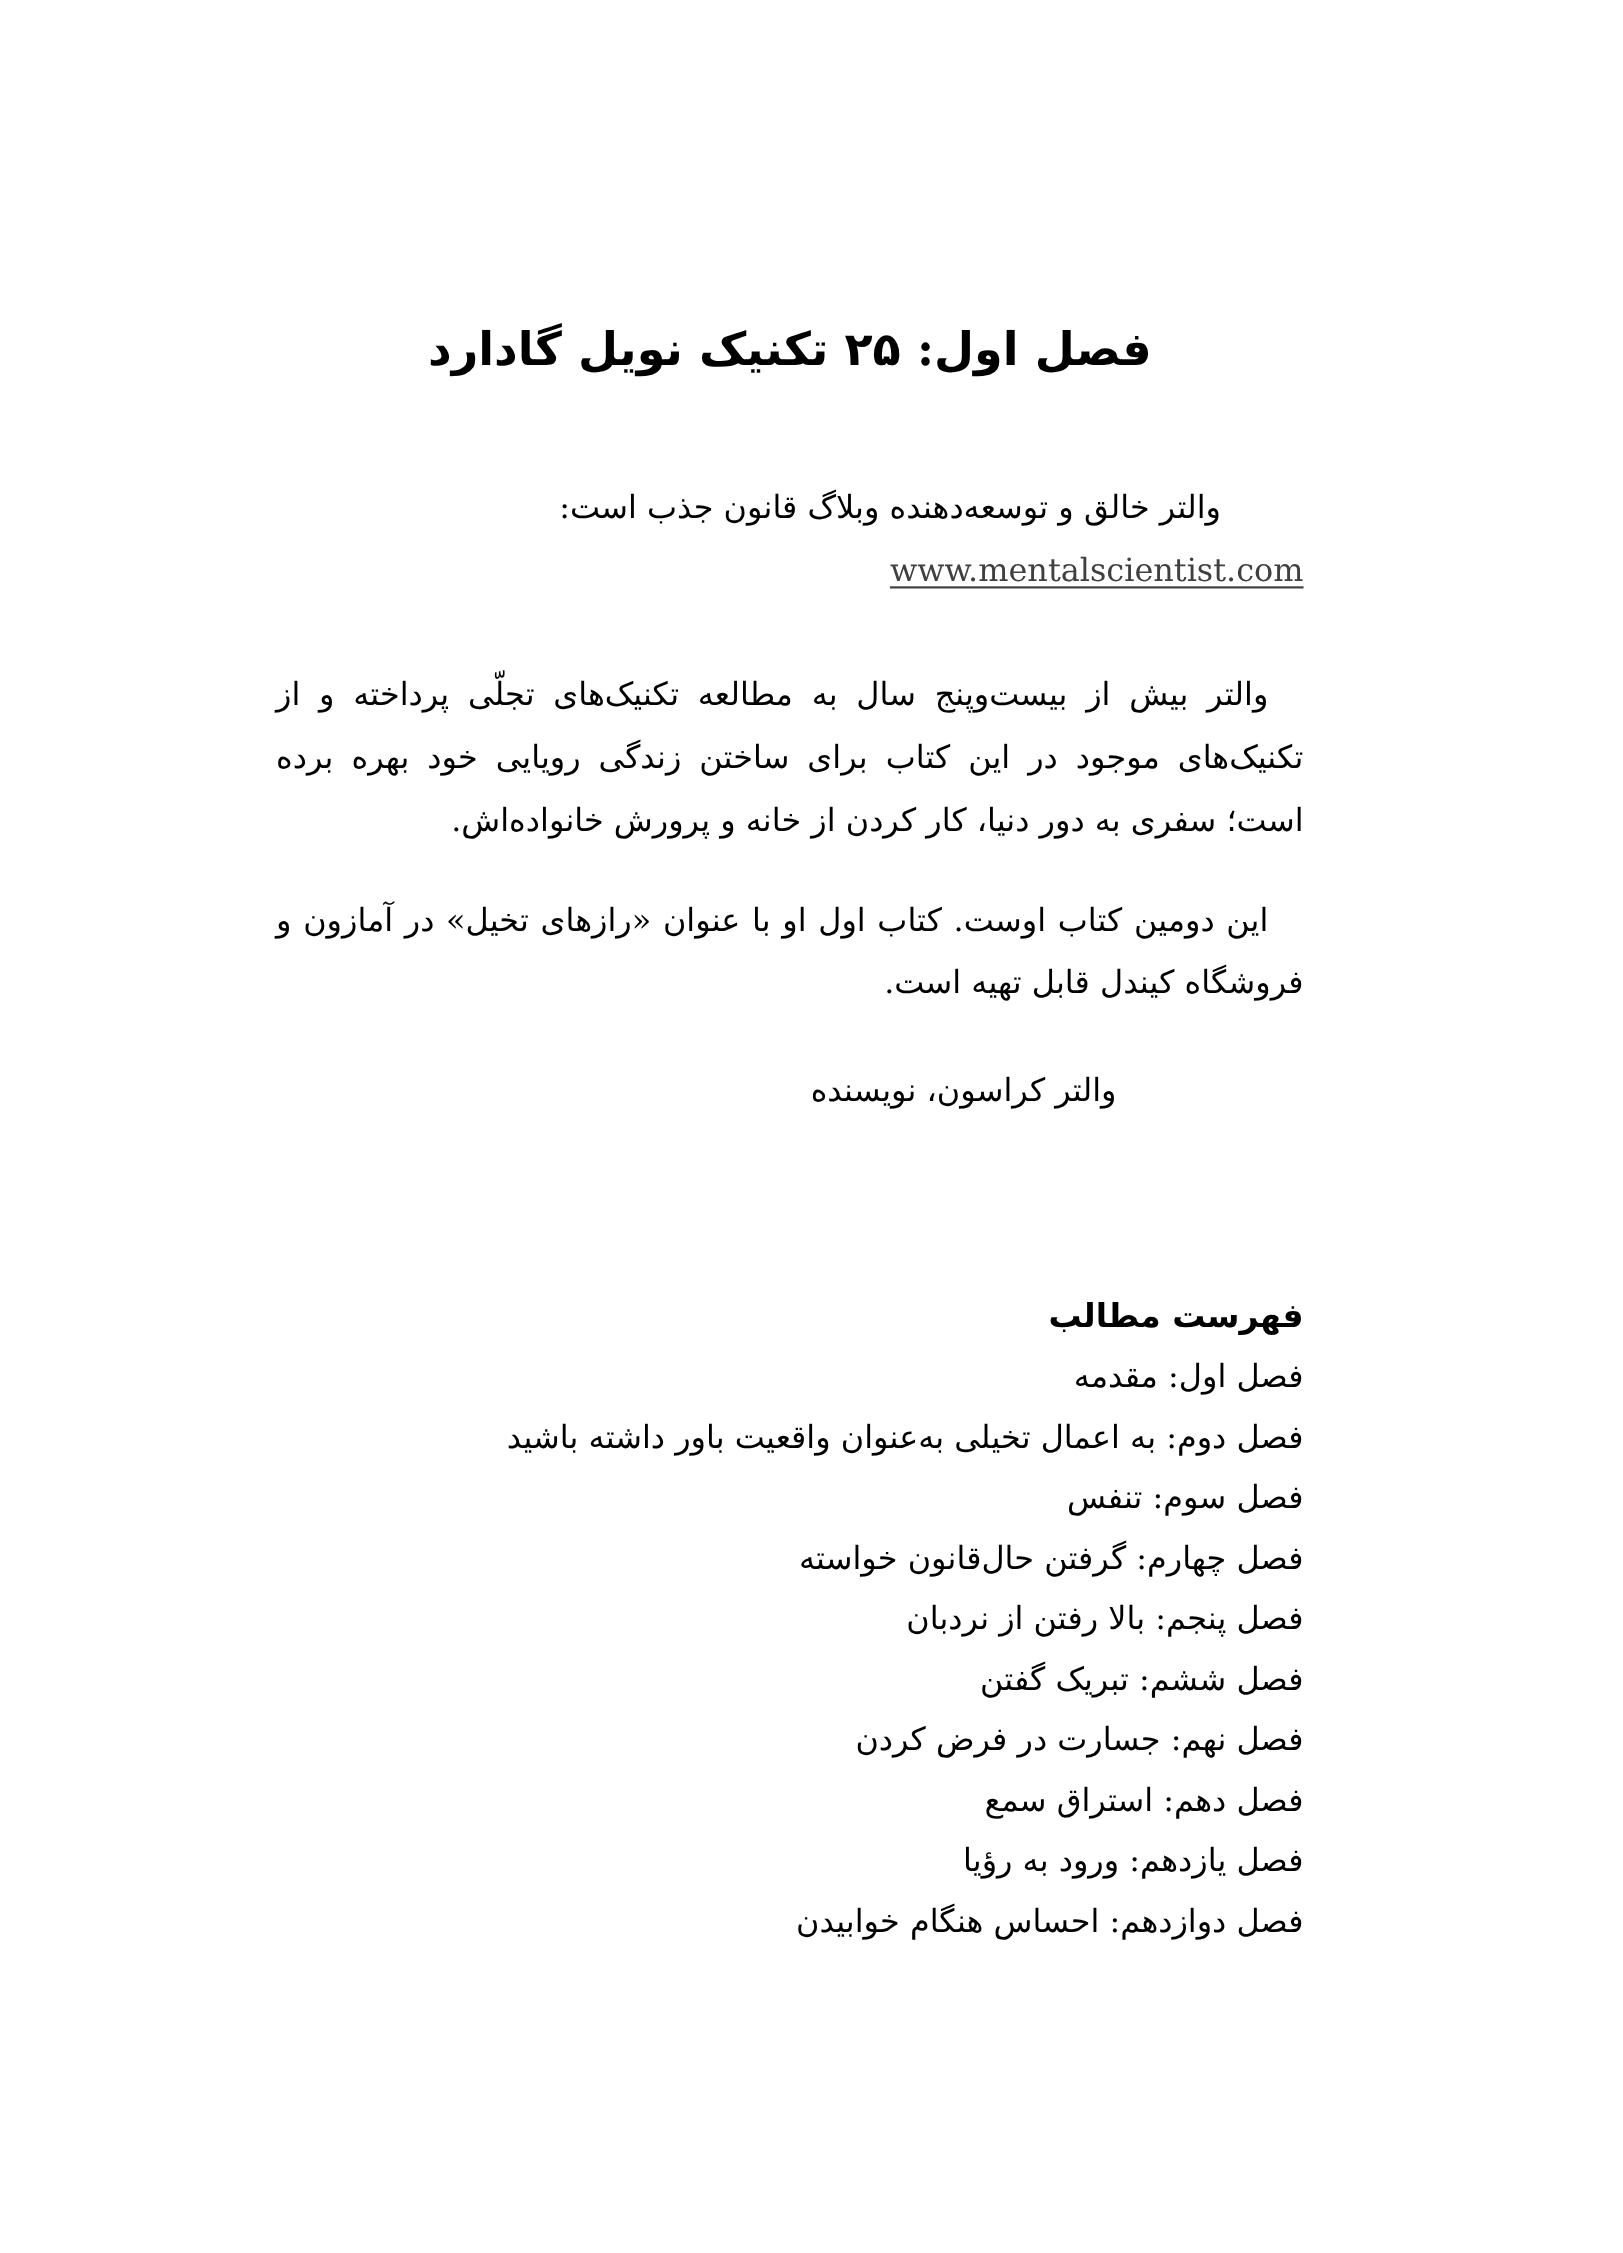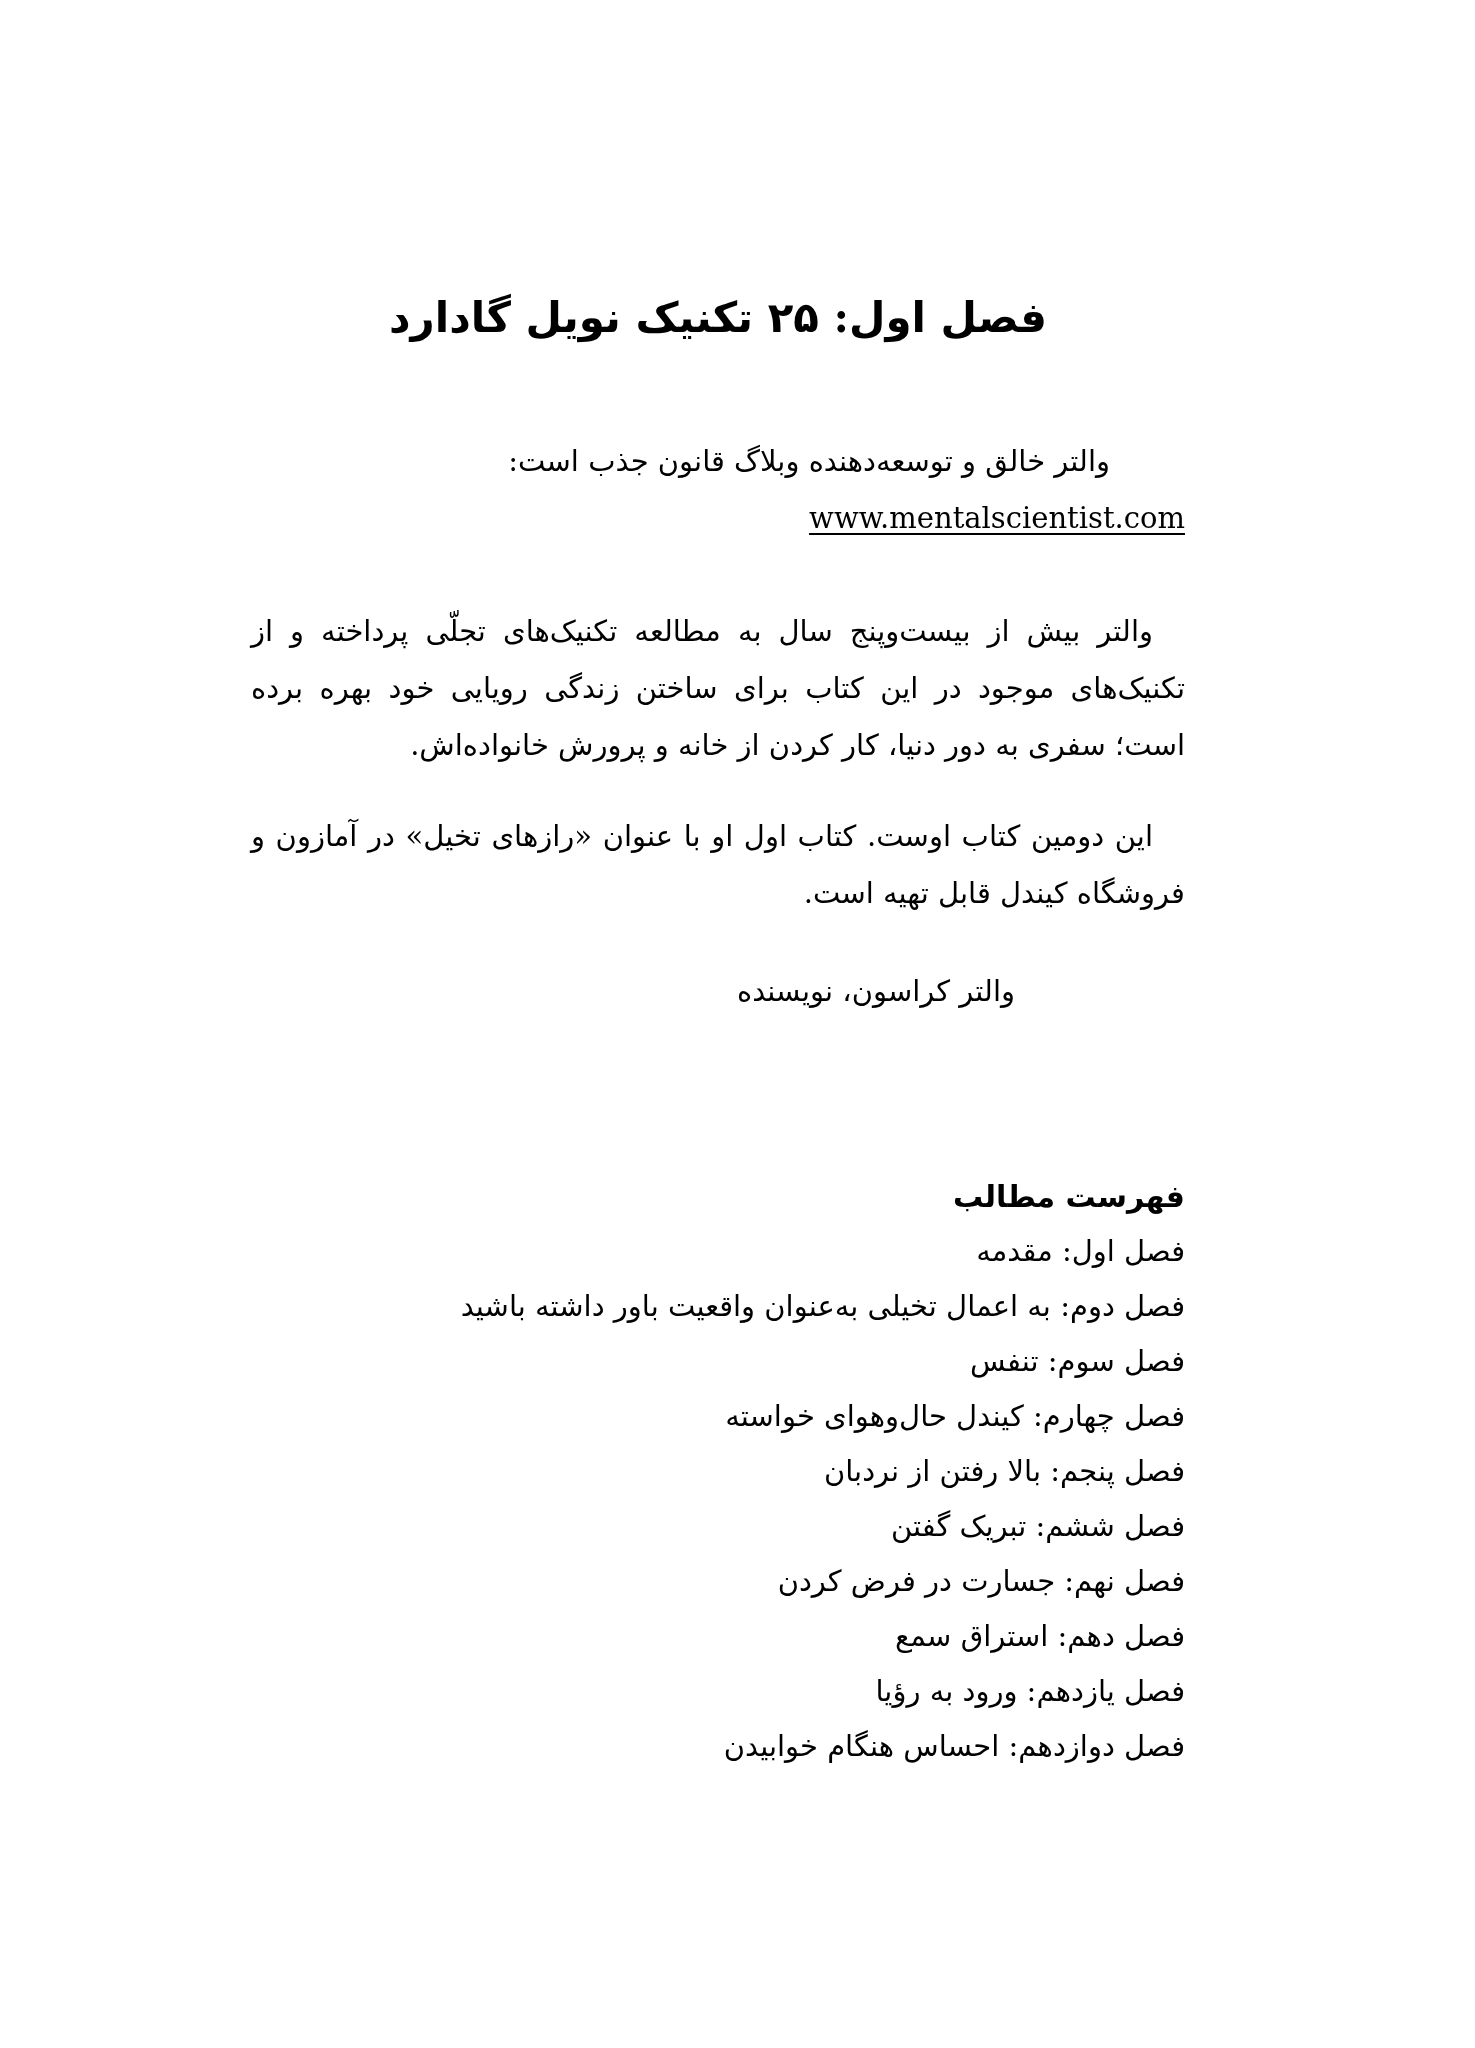--- a/index.html
+++ b/index.html
@@ -38,21 +38,21 @@
     text-indent: 75px;
     text-align: right;
   }
   .url {
     direction: ltr;
     unicode-bidi: embed;
     display: inline-block;
     text-decoration: underline;
     text-underline-offset: 5px;
     text-decoration-thickness: 2px;
-    color: #000000;
+    color: #404040;
     font-size: 29px;
   }
   .para-bio   { margin-top: 56px; text-indent: 32px; }
   .para-book  { margin-top: 34px; text-indent: 32px; }
   .author-line{ margin-top: 41px; text-indent: 170px; }
   .toc {
     margin-top: 149px;
     font-size: 29px;
     line-height: 55px;
     text-align: right;
@@ -74,21 +74,21 @@
 
     <p class="body-text para-book">این دومین کتاب اوست. کتاب اول او با عنوان «رازهای تخیل» در آمازون و فروشگاه کیندل قابل تهیه است.</p>
 
     <p class="body-text author-line">والتر کراسون، نویسنده</p>
 
     <div class="toc">
       <div class="toc-header">فهرست مطالب</div>
       <div class="toc-item">فصل اول: مقدمه</div>
       <div class="toc-item">فصل دوم: به اعمال تخیلی به‌عنوان واقعیت باور داشته باشید</div>
       <div class="toc-item">فصل سوم: تنفس</div>
-      <div class="toc-item">فصل چهارم: کیندل حال‌وهوای خواسته</div>
+      <div class="toc-item">فصل چهارم: گرفتن حال‌قانون خواسته</div>
       <div class="toc-item">فصل پنجم: بالا رفتن از نردبان</div>
       <div class="toc-item">فصل ششم: تبریک گفتن</div>
       <div class="toc-item">فصل نهم: جسارت در فرض کردن</div>
       <div class="toc-item">فصل دهم: استراق سمع</div>
       <div class="toc-item">فصل یازدهم: ورود به رؤیا</div>
       <div class="toc-item">فصل دوازدهم: احساس هنگام خوابیدن</div>
     </div>
 
   </div>
 </div>

